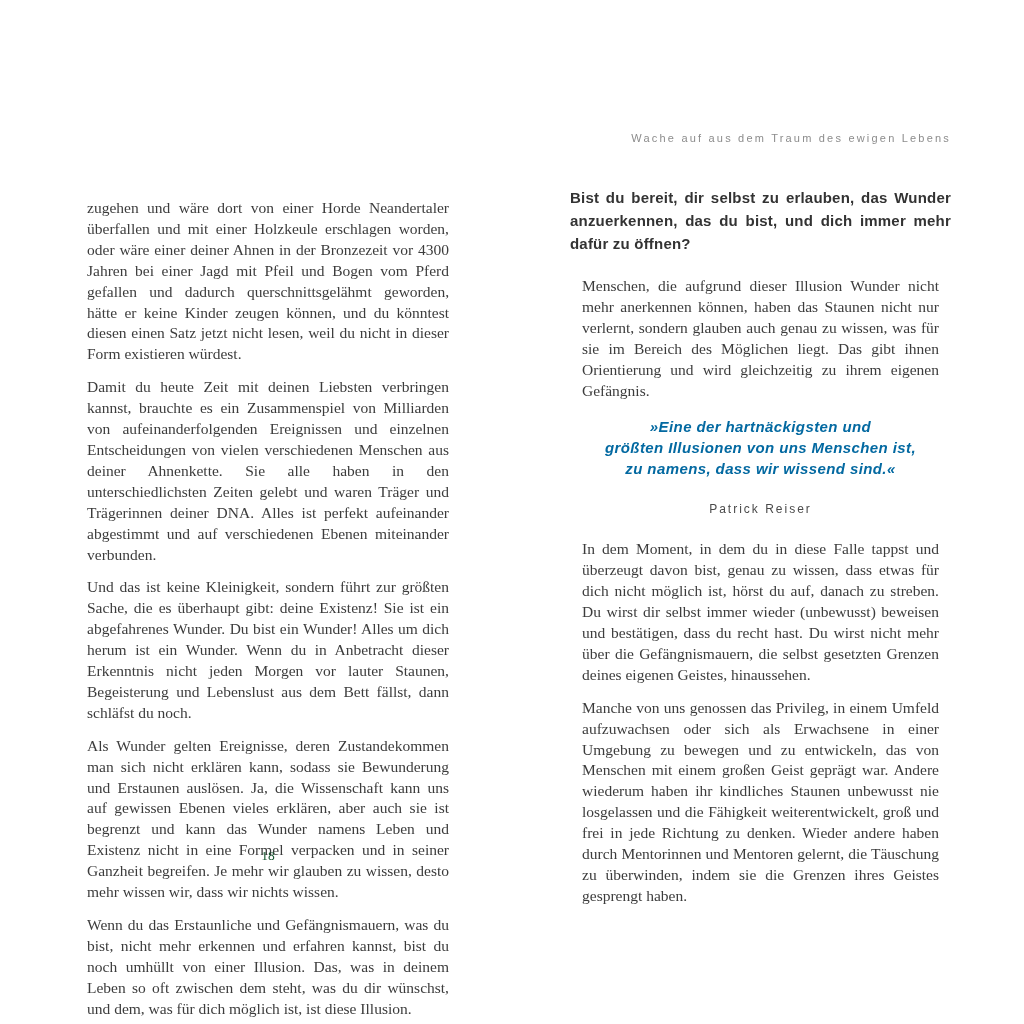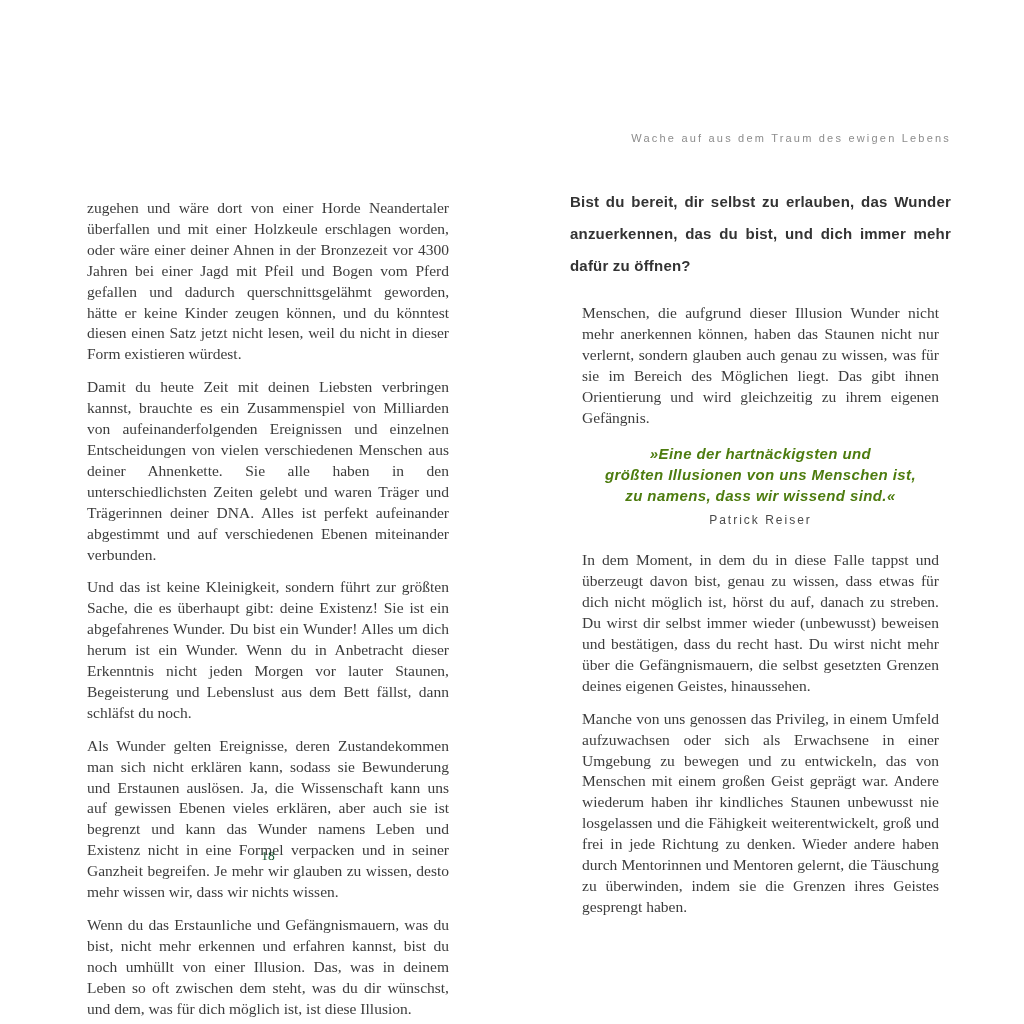--- a/index.html
+++ b/index.html
@@ -53,42 +53,42 @@
     font-size: 11px;
     letter-spacing: 2.2px;
     color: #8c8c8c;
     white-space: nowrap;
   }
   
   .question {
     font-family: "Liberation Sans", sans-serif;
     font-weight: bold;
     font-size: 15px;
-    line-height: 32px;
+    line-height: 23px;
     letter-spacing: 0.2px;
     color: #333333;
     text-align: justify;
     margin: 0 0 21px 0 !important;
   }
   
   .quote-block {
     margin: 15px 0 19px 0;
     text-align: center;
   }
   .quote-line {
     font-family: "Liberation Sans", sans-serif;
     font-weight: bold;
     font-style: italic;
     font-size: 15px;
     line-height: 21px;
     letter-spacing: 0.4px;
-    color: #4d7c0f;
+    color: #0369a1;
   }
   .quote-attribution {
-    margin-top: 4px;
+    margin-top: 20px;
     font-family: "Liberation Sans", sans-serif;
     font-size: 12px;
     letter-spacing: 2px;
     color: #4a4a4a;
   }
   
   .pagenum {
     position: absolute;
     top: 848px;
     font-family: "Liberation Serif", serif;

